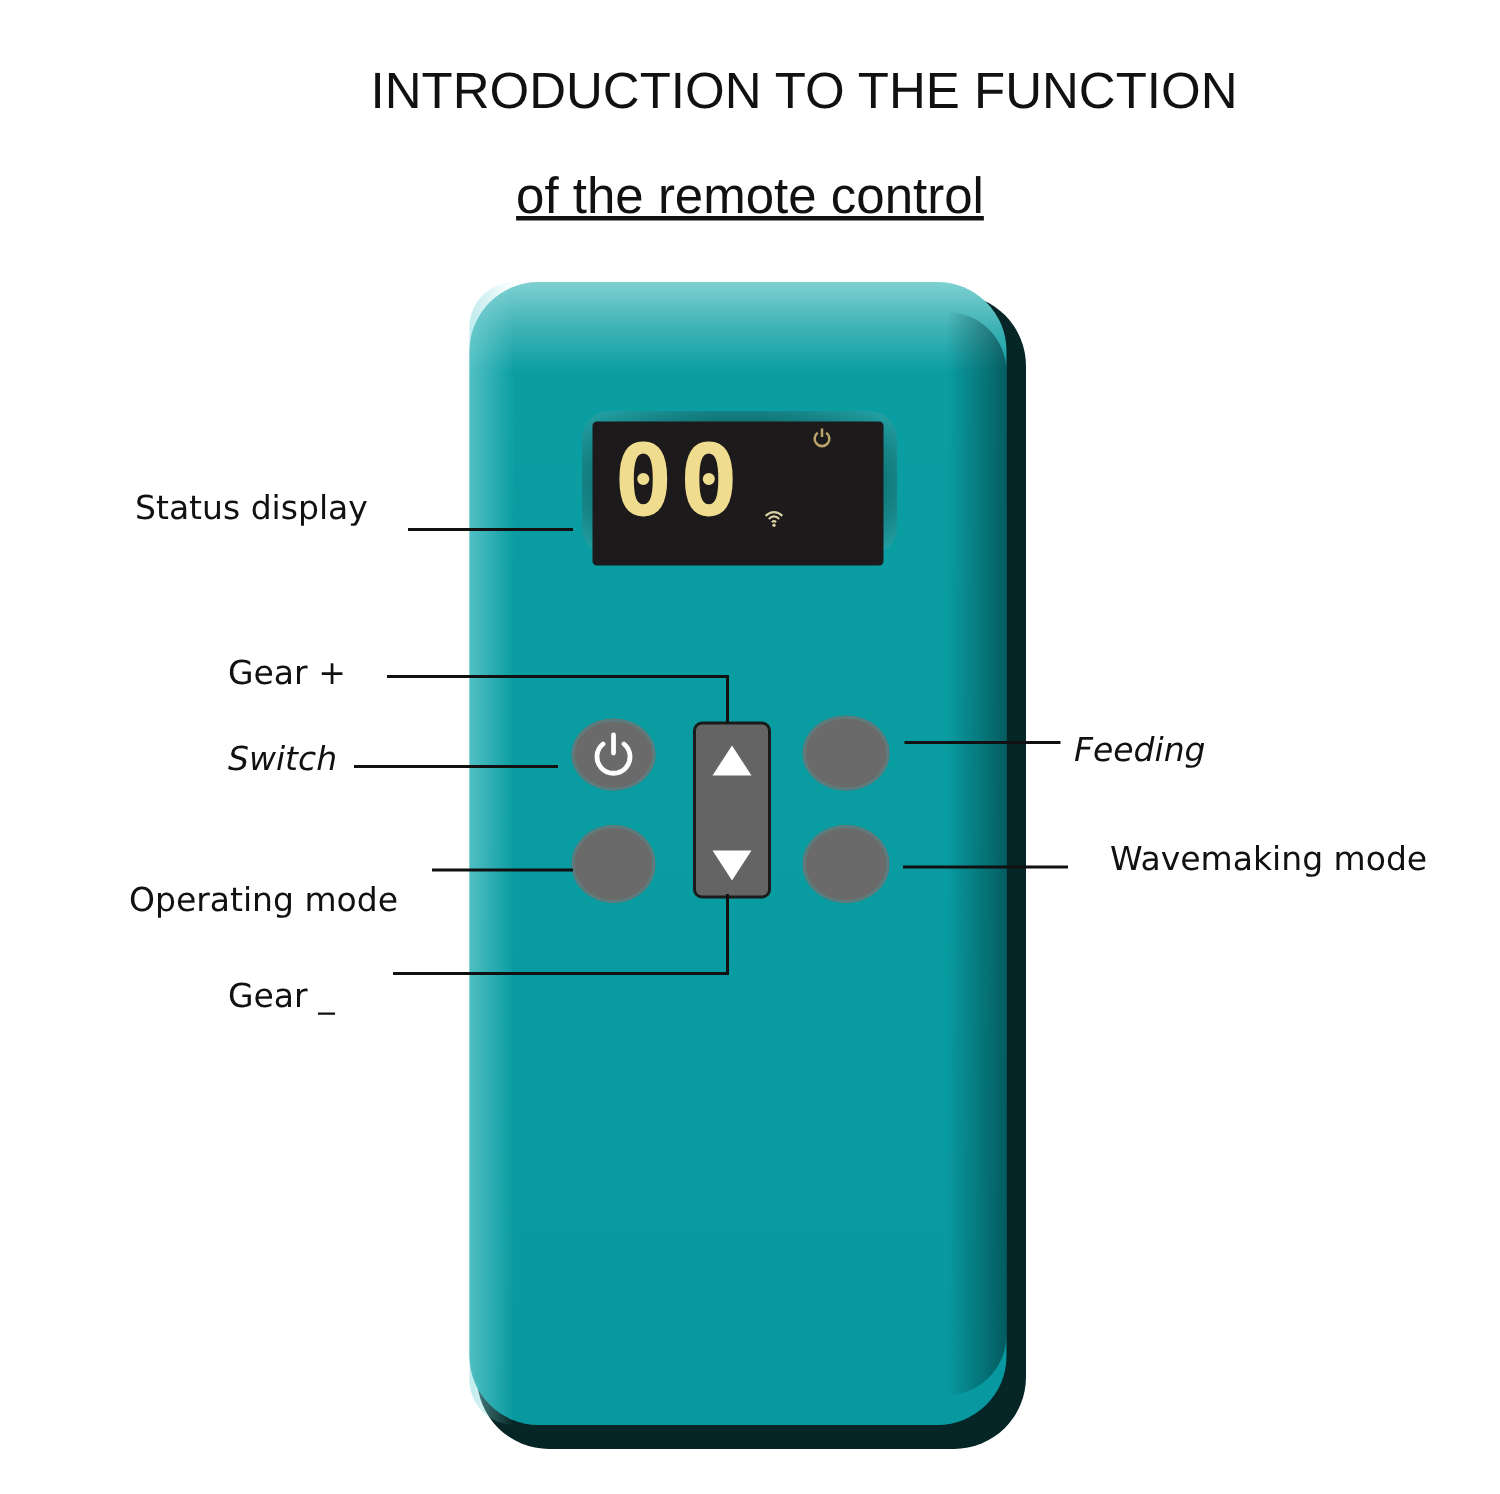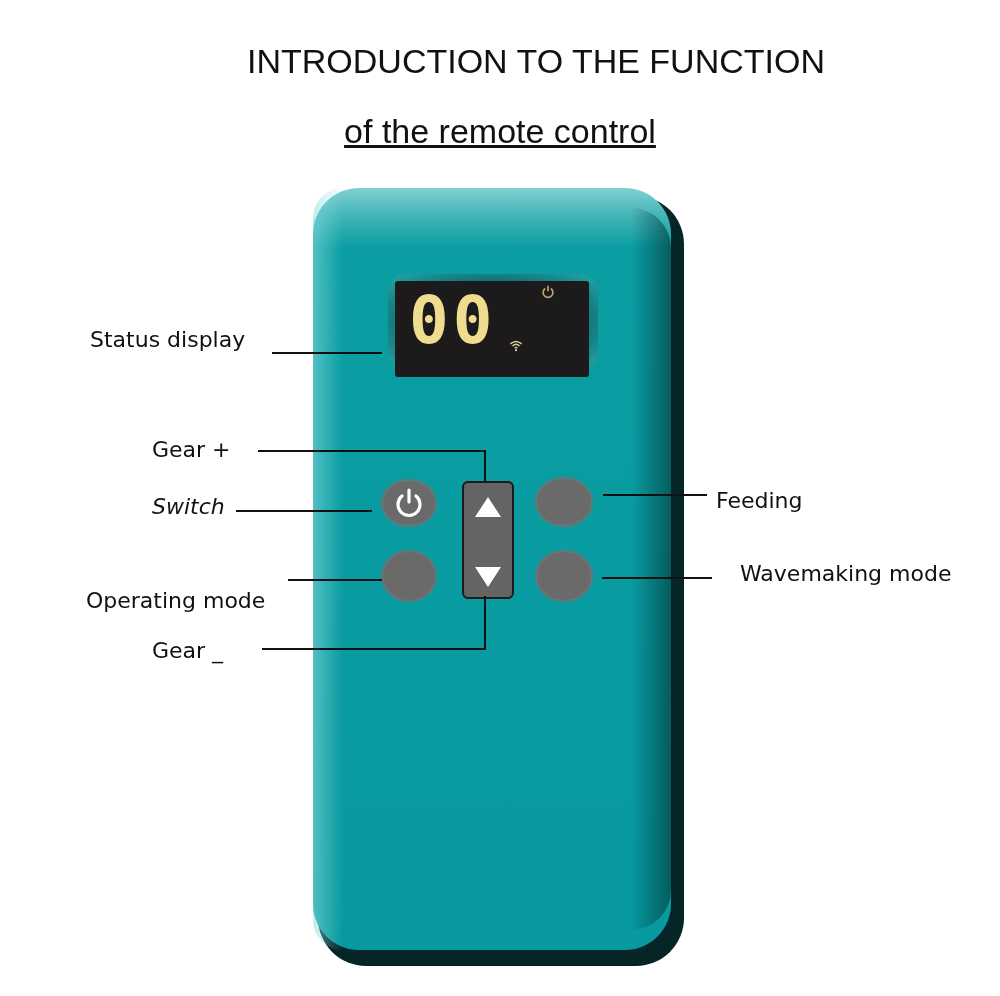--- a/index.html
+++ b/index.html
@@ -89,15 +89,15 @@
 <div class="line" style="left:288px; top:579px; width:94px; height:2px;"></div>
 <div class="line" style="left:262px; top:648px; width:224px; height:2px;"></div>
 <div class="line" style="left:484px; top:596px; width:2px; height:54px;"></div>
 <div class="line" style="left:603px; top:494px; width:104px; height:2px;"></div>
 <div class="line" style="left:602px; top:577px; width:110px; height:2px;"></div>
 
 <div class="label" style="left:90px; top:327px;text-align:right;">Status display</div>
 <div class="label" style="left:152px; top:421px;margin-top:16px;">Gear +</div>
 <div class="label" style="left:152px; top:494px;font-style:italic;">Switch</div>
 <div class="label" style="left:86px; top:588px;">Operating mode</div>
-<div class="label" style="left:152px; top:638px;">Gear _</div>
-<div class="label" style="left:716px; top:488px;">Feeding</div>
+<div class="label" style="left:152px; top:652px;">Gear _</div>
+<div class="label" style="left:716px; top:488px;font-style:italic;">Feeding</div>
 <div class="label" style="left:740px; top:561px;">Wavemaking mode</div>
 
 </body></html>

